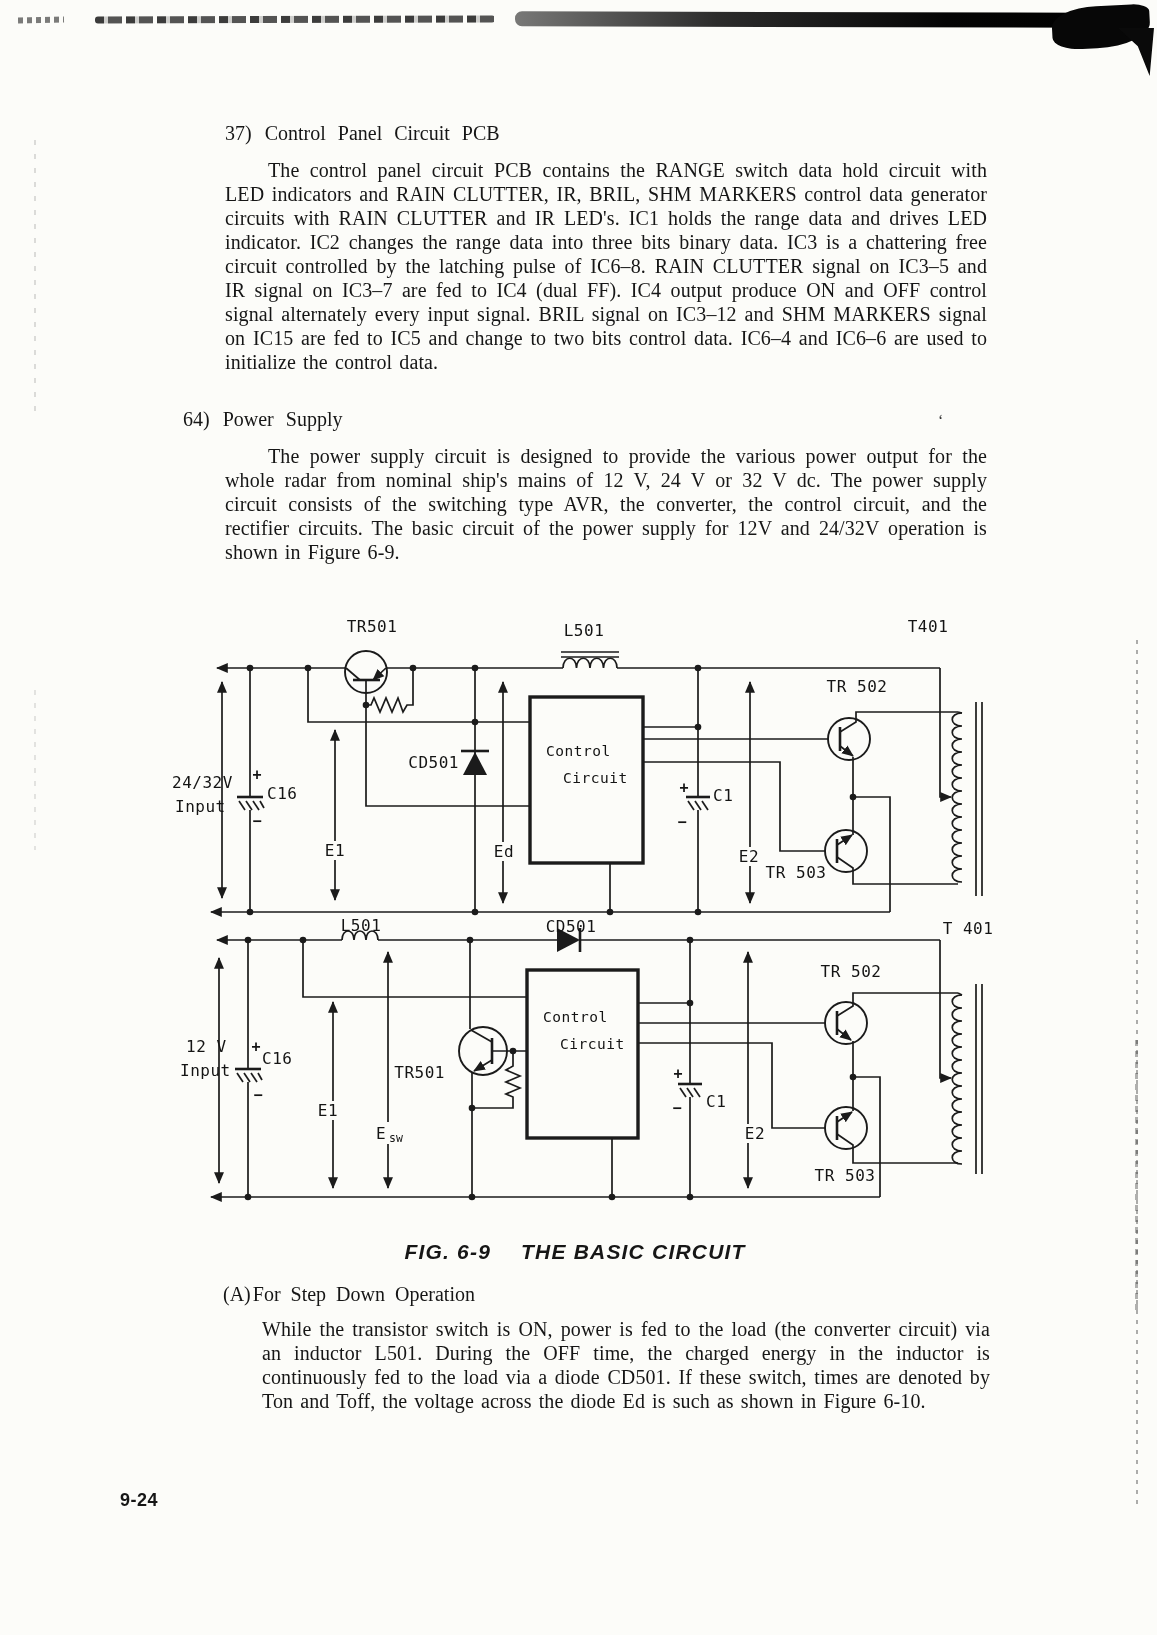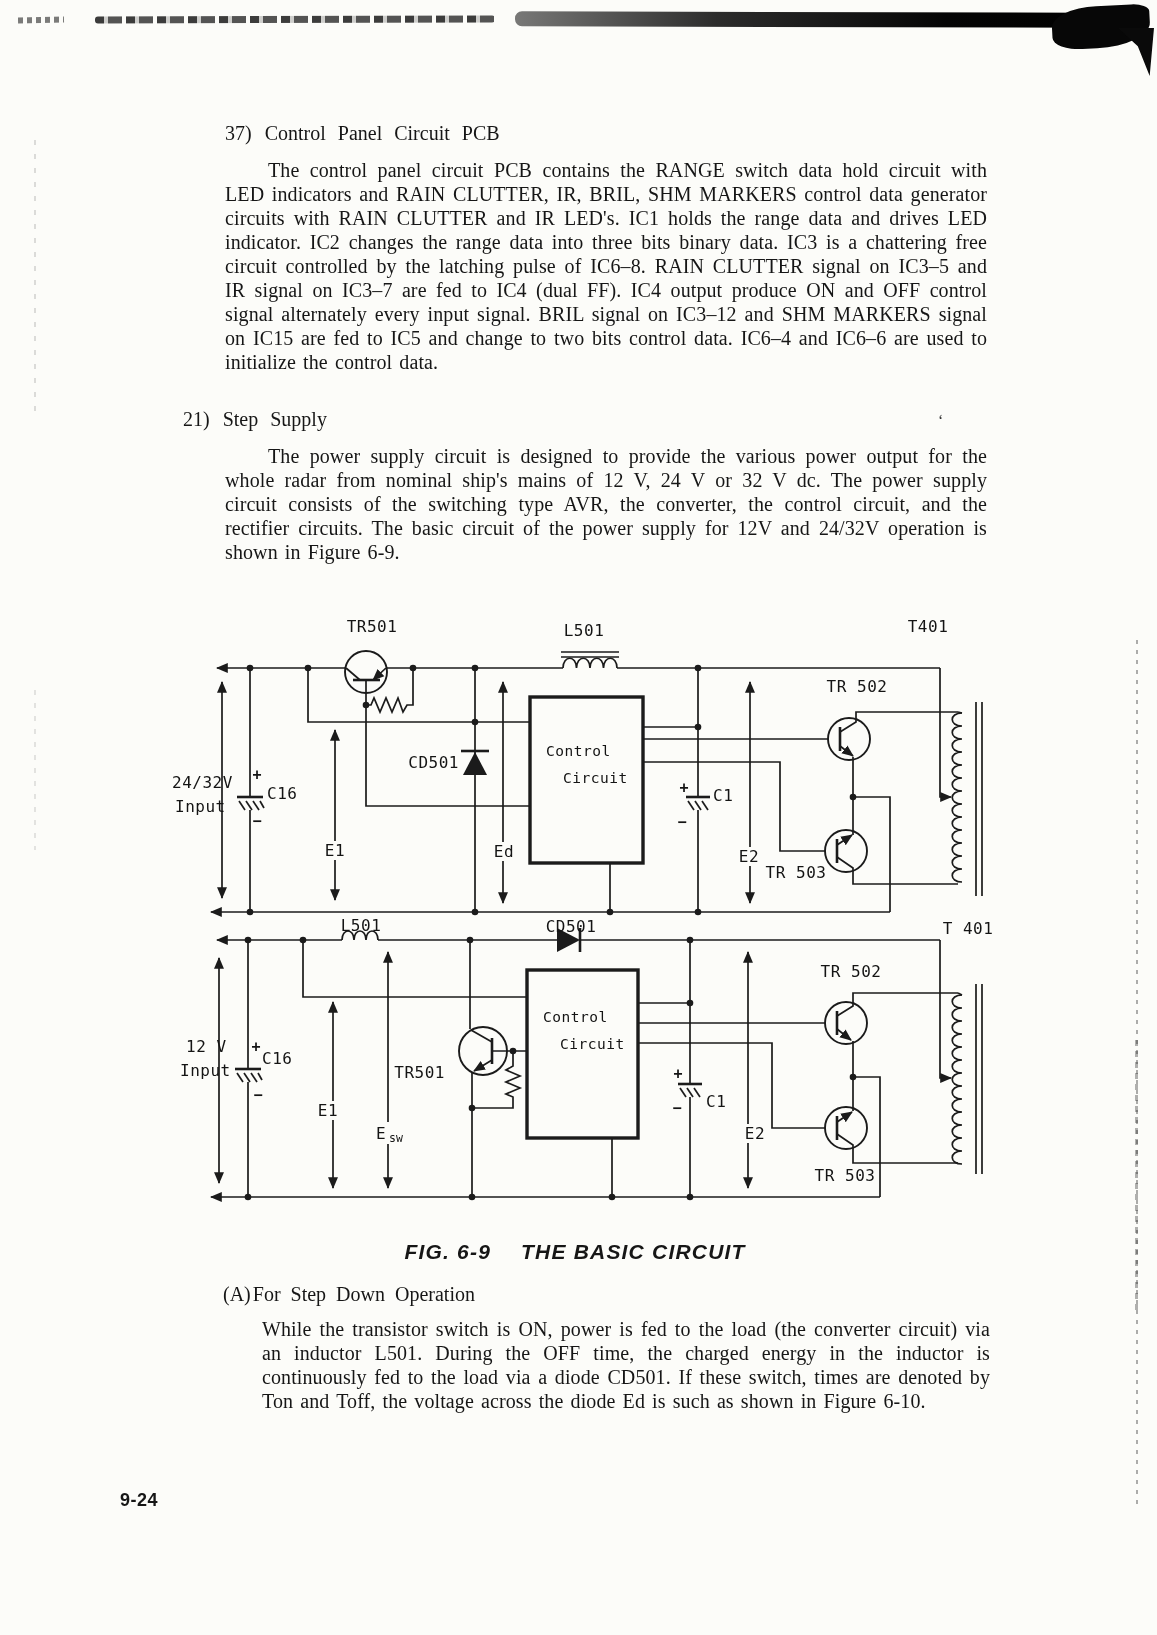--- a/index.html
+++ b/index.html
@@ -73,21 +73,21 @@
 <div class="art right-dashes2"></div>
 <div class="art left-dots1"></div>
 <div class="art left-dots2"></div>
 
 <div class="abs hline" style="left:183px;top:122px;margin-left:42px;">
   <span>37)</span><span class="h-title">Control Panel Circuit PCB</span>
 </div>
 <div class="abs para indent" style="left:225px;top:158px;width:762px;">The control panel circuit PCB contains the RANGE switch data hold circuit with LED indicators and RAIN CLUTTER, IR, BRIL, SHM MARKERS control data generator circuits with RAIN CLUTTER and IR LED's. IC1 holds the range data and drives LED indicator. IC2 changes the range data into three bits binary data. IC3 is a chattering free circuit controlled by the latching pulse of IC6–8. RAIN CLUTTER signal on IC3–5 and IR signal on IC3–7 are fed to IC4 (dual FF). IC4 output produce ON and OFF control signal alternately every input signal. BRIL signal on IC3–12 and SHM MARKERS signal on IC15 are fed to IC5 and change to two bits control data. IC6–4 and IC6–6 are used to initialize the control data.</div>
 
 <div class="abs hline" style="left:183px;top:408px;">
-  <span>21)</span><span class="h-title">Step Supply</span>
+  <span>64)</span><span class="h-title">Power Supply</span>
 </div>
 <span class="abs stray" style="left:938px;top:412px;">‘</span>
 <div class="abs para indent" style="left:225px;top:444px;width:762px;">The power supply circuit is designed to provide the various power output for the whole radar from nominal ship's mains of 12 V, 24 V or 32 V dc. The power supply circuit consists of the switching type AVR, the converter, the control circuit, and the rectifier circuits. The basic circuit of the power supply for 12V and 24/32V operation is shown in Figure 6-9.</div>
 
 <svg class="abs" style="left:0;top:575px;" width="1157" height="665" viewBox="0 575 1157 665">
   <defs>
     <marker id="arw" viewBox="0 0 10 10" refX="8.5" refY="5" markerWidth="7.5" markerHeight="7.5" orient="auto-start-reverse">
       <path d="M0,1.1 L9.3,5 L0,8.9 Z" fill="#1b1b1b"></path>
     </marker>
   </defs>

